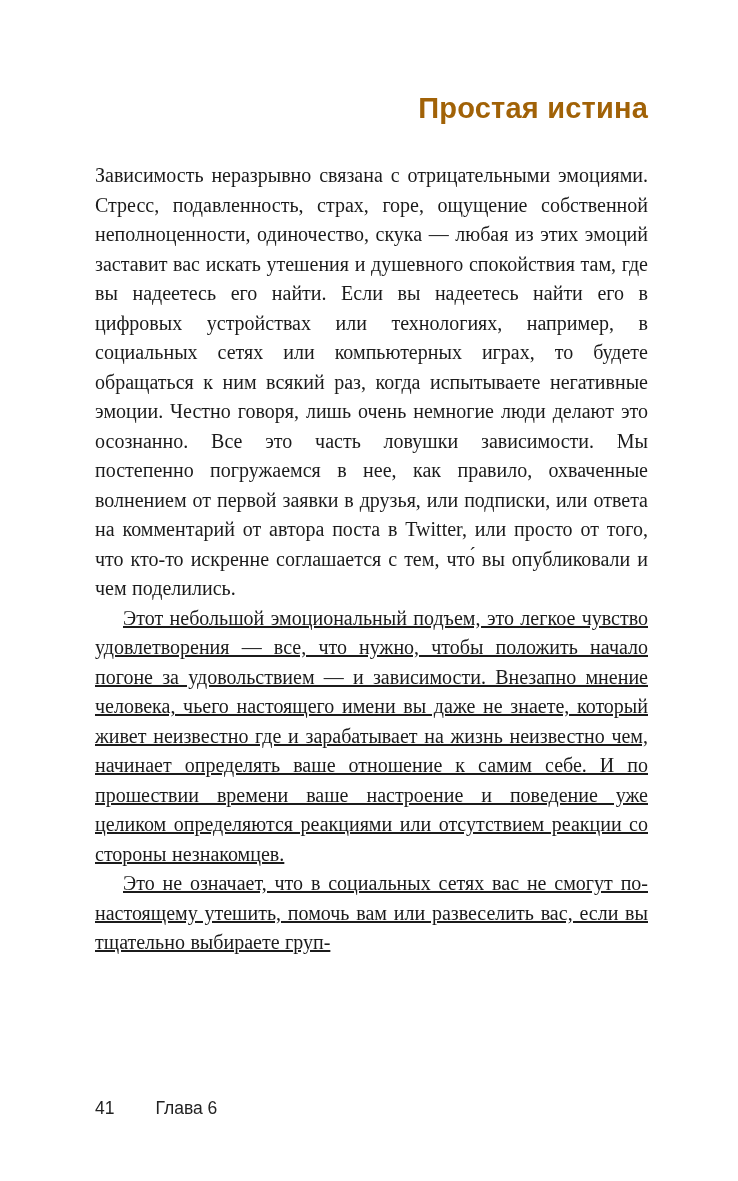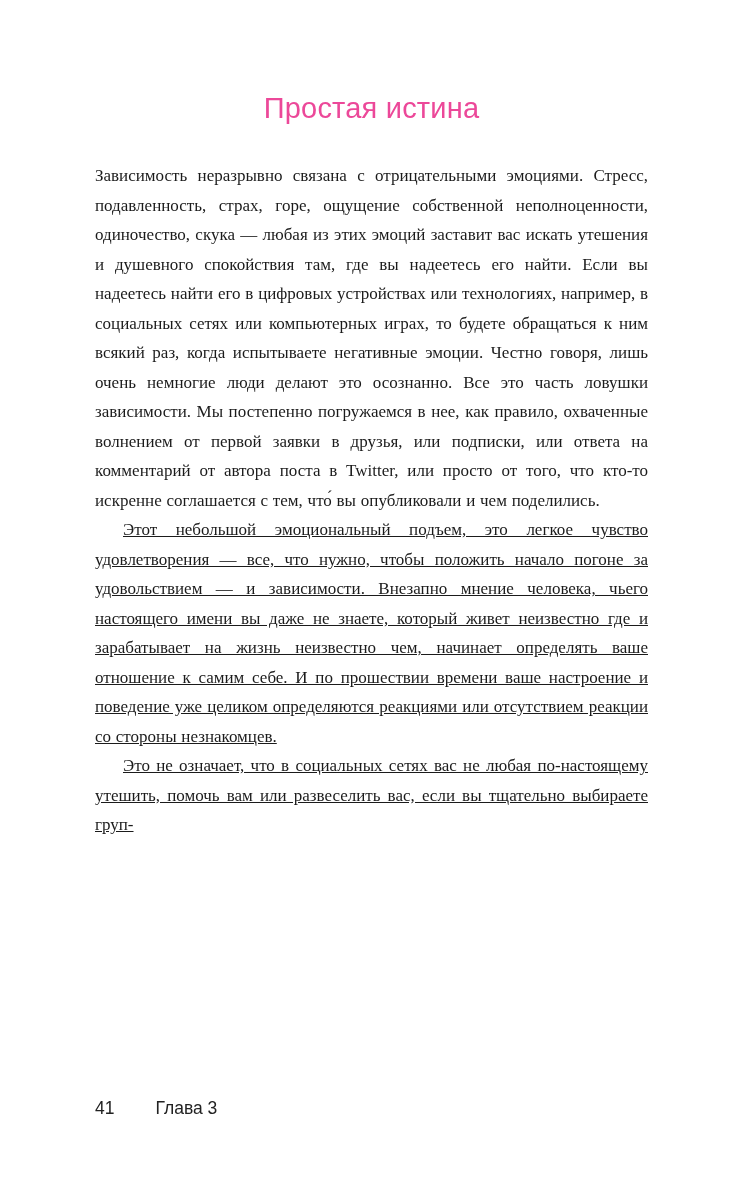--- a/index.html
+++ b/index.html
@@ -17,30 +17,30 @@
   .page {
     position: relative;
     width: 738px;
     height: 1181px;
     box-sizing: border-box;
     padding: 92px 90px 0 95px;
     background: #ffffff;
   }
   .chapter-title {
     font-family: "Liberation Sans", sans-serif;
-    font-weight: 400;
+    font-weight: 700;
     font-size: 29px;
     line-height: 1.15;
-    text-align: center;
-    color: #ec4899;
+    text-align: right;
+    color: #a16207;
     margin: 0 0 36px 0;
     letter-spacing: 0.2px;
   }
   .body-text {
-    font-size: 17px;
+    font-size: 20px;
     line-height: 29.5px;
     text-align: justify;
     hyphens: auto;
     -webkit-hyphens: auto;
     word-spacing: 0.5px;
   }
   .body-text p {
     margin: 0;
     padding: 0;
   }
@@ -64,20 +64,20 @@
 </head>
 <body>
 
 <div class="page">
 
   <h1 class="chapter-title">Простая истина</h1>
 
   <div class="body-text">
     <p>Зависимость неразрывно связана с отрицательными эмоциями. Стресс, подавленность, страх, горе, ощущение собственной неполноценности, одиночество, скука — любая из этих эмоций заставит вас искать утешения и душевного спокойствия там, где вы надеетесь его найти. Если вы надеетесь найти его в цифровых устройствах или технологиях, например, в социальных сетях или компьютерных играх, то будете обращаться к ним всякий раз, когда испытываете негативные эмоции. Честно говоря, лишь очень немногие люди делают это осознанно. Все это часть ловушки зависимости. Мы постепенно погружаемся в нее, как правило, охваченные волнением от первой заявки в друзья, или подписки, или ответа на комментарий от автора поста в Twitter, или просто от того, что кто-то искренне соглашается с тем, что́ вы опубликовали и чем поделились.</p>
     <p class="indent">Этот небольшой эмоциональный подъем, это легкое чувство удовлетворения — все, что нужно, чтобы положить начало погоне за удовольствием — и зависимости. Внезапно мнение человека, чьего настоящего имени вы даже не знаете, который живет неизвестно где и зарабатывает на жизнь неизвестно чем, начинает определять ваше отношение к самим себе. И по прошествии времени ваше настроение и поведение уже целиком определяются реакциями или отсутствием реакции со стороны незнакомцев.</p>
-    <p class="indent">Это не означает, что в социальных сетях вас не любая по-настоящему утешить, помочь вам или развеселить вас, если вы тщательно выбираете груп-</p>
+    <p class="indent">Это не означает, что в социальных сетях вас не смогут по-настоящему утешить, помочь вам или развеселить вас, если вы тщательно выбираете груп-</p>
   </div>
 
   <div class="page-footer">
-    <span class="page-number">41</span><span class="chapter-label">Глава 3</span>
+    <span class="page-number">41</span><span class="chapter-label">Глава 6</span>
   </div>
 
 </div>
 
 </body></html>

